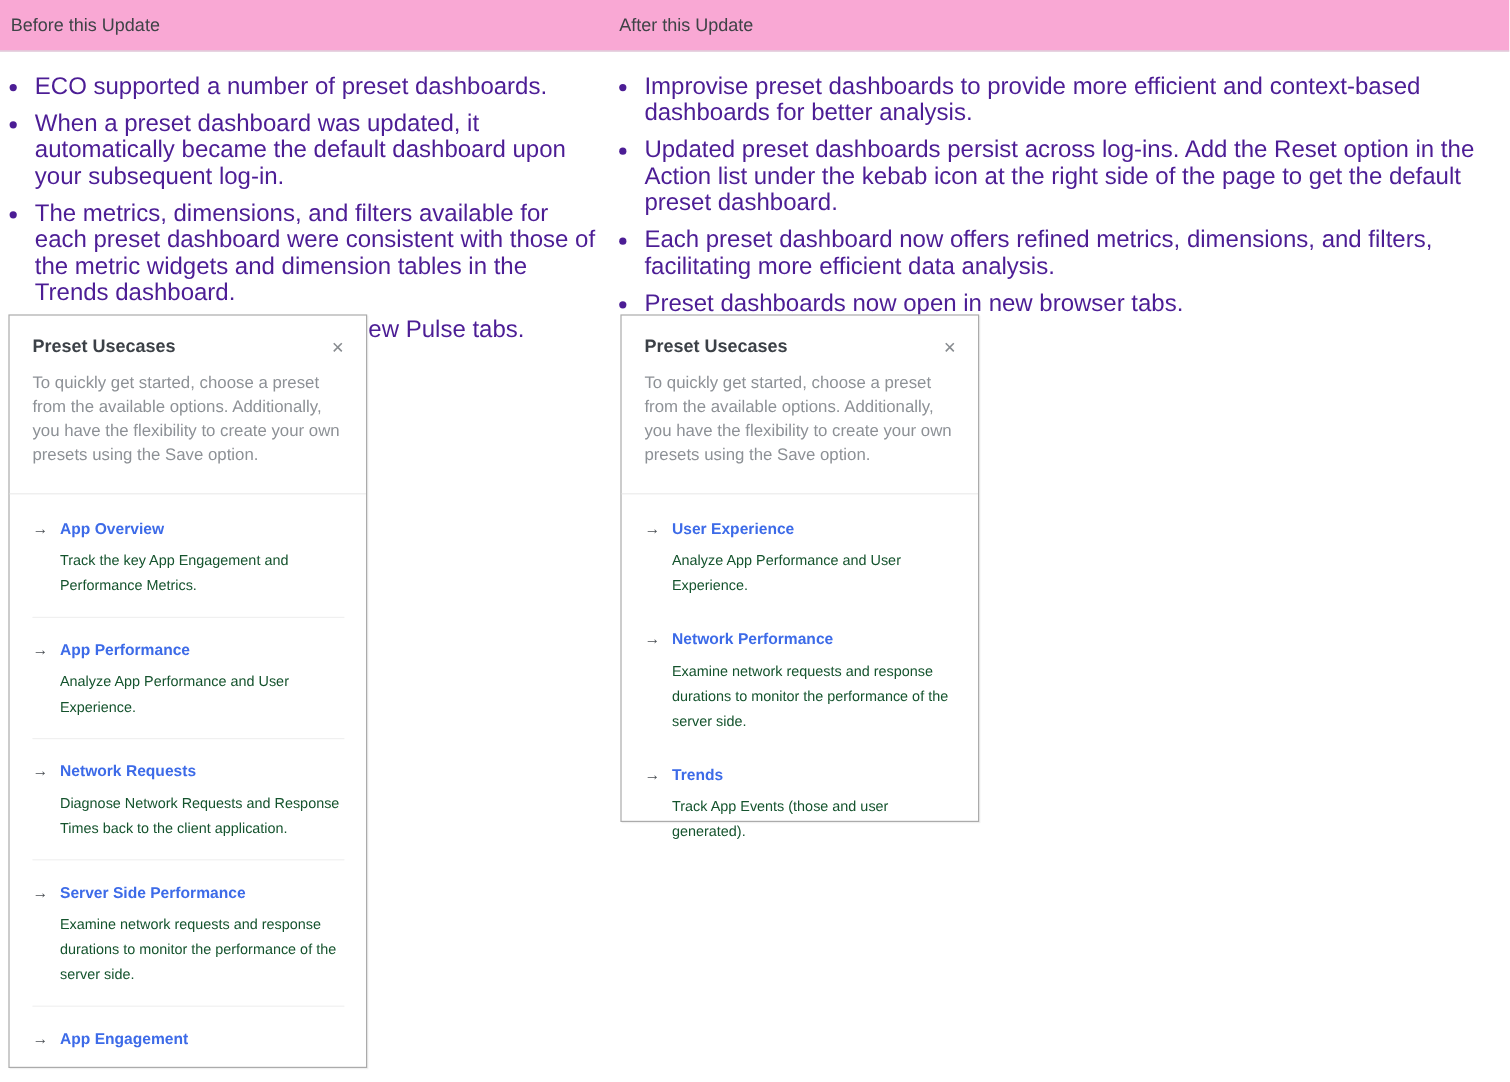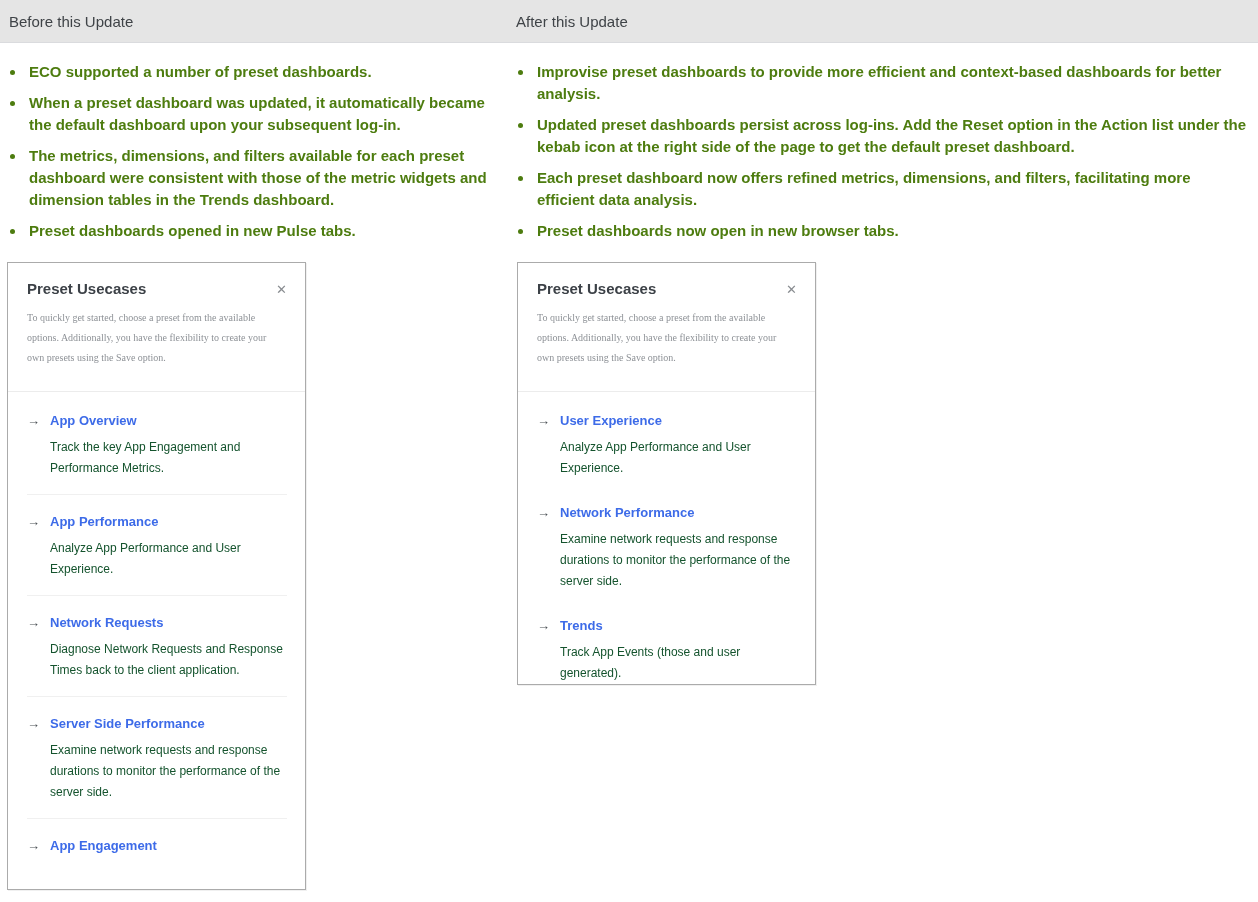--- a/index.html
+++ b/index.html
@@ -5,33 +5,33 @@
   * { margin:0; padding:0; box-sizing:border-box; }
   html,body { background:#fff; }
   .page {
     position:relative; width:1258px; height:902px; overflow:hidden;
     background:#fff; font-family:"Liberation Sans", sans-serif;
   }
 
   
   .thead {
     position:absolute; top:0; left:0; width:1258px; height:43px;
-    background:#e5e5e5; border-bottom:1px solid #dadbde;
+    background:#f9a8d4; border-bottom:1px solid #dadbde;
     display:flex; align-items:center; font-size:15px; color:#3f4347;
   }
   .th-before { width:508px; padding-left:9px; }
   .th-after  { padding-left:8px; }
 
   
   .bullets-col { position:absolute; top:43px; }
   .col-before  { left:9px;   width:489px; }
   .col-after   { left:517px; width:733px; }
   .bullets-col ul {
     list-style:disc; margin-top:18px; padding-left:17px;
-    color:#4d7c0f; font-size:15px; line-height:22px;font-weight:bold;
+    color:#4c1d95; font-size:20px; line-height:22px;
   }
   .bullets-col li { margin-bottom:9px; padding-left:3px; }
 
   
   .panel {
     position:absolute; background:#fff; border:1px solid #ababab;
     box-shadow:1px 1px 0 rgba(0,0,0,0.06);
   }
   .panel-before { left:7px;   top:262px; width:299px; height:628px; }
   .panel-after  { left:517px; top:262px; width:299px; height:423px; }
@@ -39,21 +39,21 @@
   .panel-top {
     padding:17px 18px 0 19px;
     display:flex; align-items:flex-start; justify-content:space-between;gap:45px;
   }
   .panel-title { font-size:15px; font-weight:700; color:#3c4147; }
   .close-btn {
     font-size:13px; color:#888c90; line-height:1; padding-top:3px;
     cursor:pointer; font-weight:400;
   }
   .panel-intro {
-    margin:11px 19px 0 19px; font-size:10px; line-height:20px; color:#8d9196;font-family:Liberation Serif, serif;
+    margin:11px 19px 0 19px; font-size:14px; line-height:20px; color:#8d9196;
   }
   .panel-sep { border-top:1px solid #ececec; margin-top:23px; }
 
   .items { padding:21px 18px 0 19px; }
   .preset-item { display:flex; }
   .arrow {
     width:23px; flex:none; color:#4b5055; font-size:13px;
     font-weight:700; line-height:16px;
   }
   .pi-body { flex:1; }

